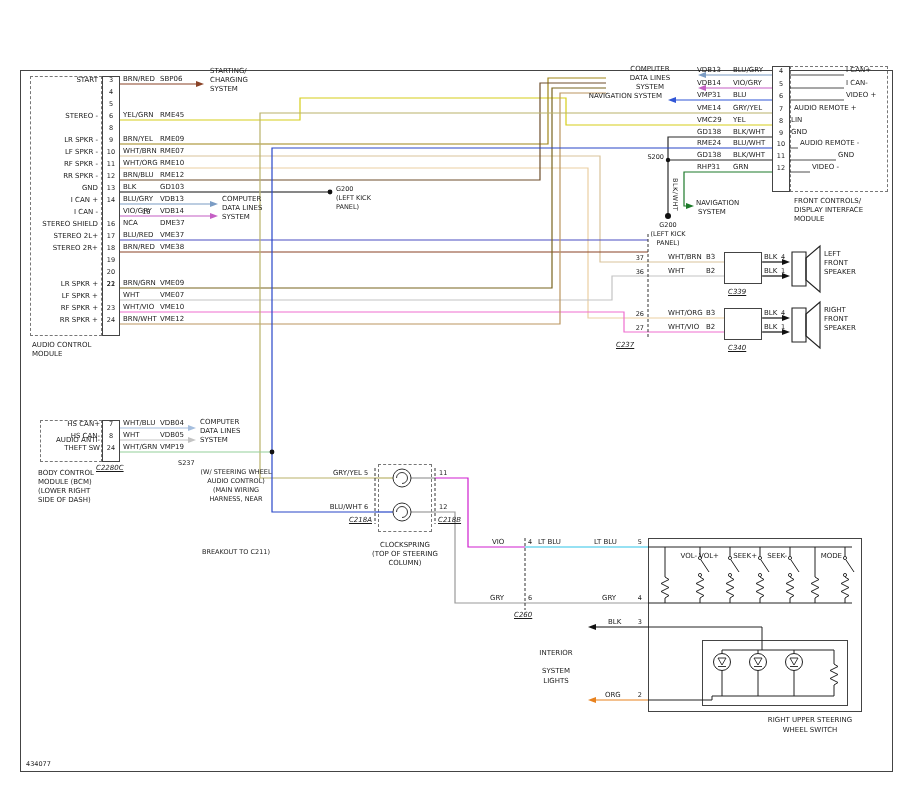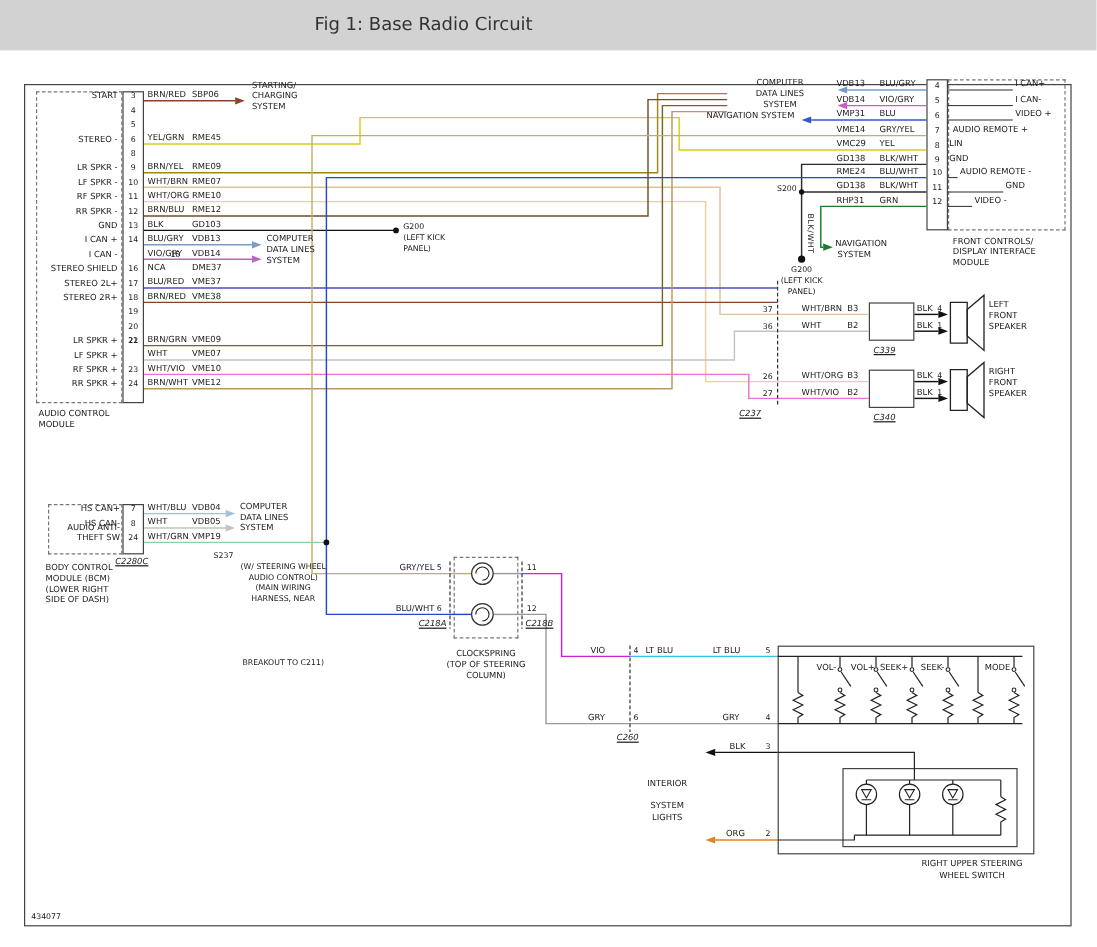--- a/index.html
+++ b/index.html
@@ -13,23 +13,20 @@
   svg#wires{position:absolute;left:0;top:0;z-index:2;pointer-events:none}
   .lbl{position:absolute;font-size:7px;line-height:1.25;color:#1a1a1a;white-space:nowrap;z-index:3}
   .small{font-size:6.5px}
   .conn{font-style:italic;text-decoration:underline}
   .vert{writing-mode:vertical-rl;font-size:6.5px;letter-spacing:.5px}
 </style>
 </head>
 <body>
 
 <div id="stage">
-  <div class="header">
-    <div class="title">Fig 1: Base Radio Circuit</div>
-  </div>
 
   <div class="frame" style="left:20px;top:70px;width:873px;height:702px"></div>
 
   <div class="dashedbox" style="left:30px;top:76px;width:72px;height:260px"></div>
   <div class="solidbox" style="left:102px;top:76px;width:18px;height:260px"></div>
   <div class="dashedbox" style="left:790px;top:66px;width:98px;height:126px"></div>
   <div class="solidbox" style="left:772px;top:66px;width:18px;height:126px"></div>
   <div class="dashedbox" style="left:40px;top:420px;width:62px;height:42px"></div>
   <div class="solidbox" style="left:102px;top:420px;width:18px;height:42px"></div>
   <div class="dashedbox" style="left:378px;top:464px;width:54px;height:68px"></div>
@@ -382,20 +379,20 @@
     <div class="lbl" style="left: 490px; top: 594px;">GRY</div>
     <div class="lbl small" style="left: 528px; top: 594px;">6</div>
     <div class="lbl" style="left: 602px; top: 594px;">GRY</div>
     <div class="lbl small" style="left: 630px; top: 594px; width: 12px; text-align: right;">4</div>
     <div class="lbl conn" style="left: 514px; top: 611px;">C260</div>
     <div class="lbl" style="left: 608px; top: 618px;">BLK</div>
     <div class="lbl small" style="left: 630px; top: 618px; width: 12px; text-align: right;">3</div>
     <div class="lbl" style="left: 605px; top: 691px;">ORG</div>
     <div class="lbl small" style="left: 630px; top: 691px; width: 12px; text-align: right;">2</div>
     <div class="lbl" style="left: 669px; top: 552px; width: 28px; text-align: right;">VOL-</div>
-    <div class="lbl" style="left: 699px; top: 552px; width: 30px; text-align: right;">VOL+</div>
+    <div class="lbl" style="left: 699px; top: 552px; width: 18px; text-align: right;">VOL+</div>
     <div class="lbl" style="left: 729px; top: 552px; width: 28px; text-align: right;">SEEK+</div>
     <div class="lbl" style="left: 759px; top: 552px; width: 28px; text-align: right;">SEEK-</div>
     <div class="lbl" style="left: 814px; top: 552px; width: 28px; text-align: right;">MODE</div>
     <div class="lbl" style="left: 742px; top: 716px; width: 136px; text-align: center;">RIGHT UPPER STEERING</div>
     <div class="lbl" style="left: 742px; top: 726px; width: 136px; text-align: center;">WHEEL SWITCH</div>
     <div class="lbl small" style="left: 26px; top: 760px;">434077</div>
   </div>
 
 </body></html>

